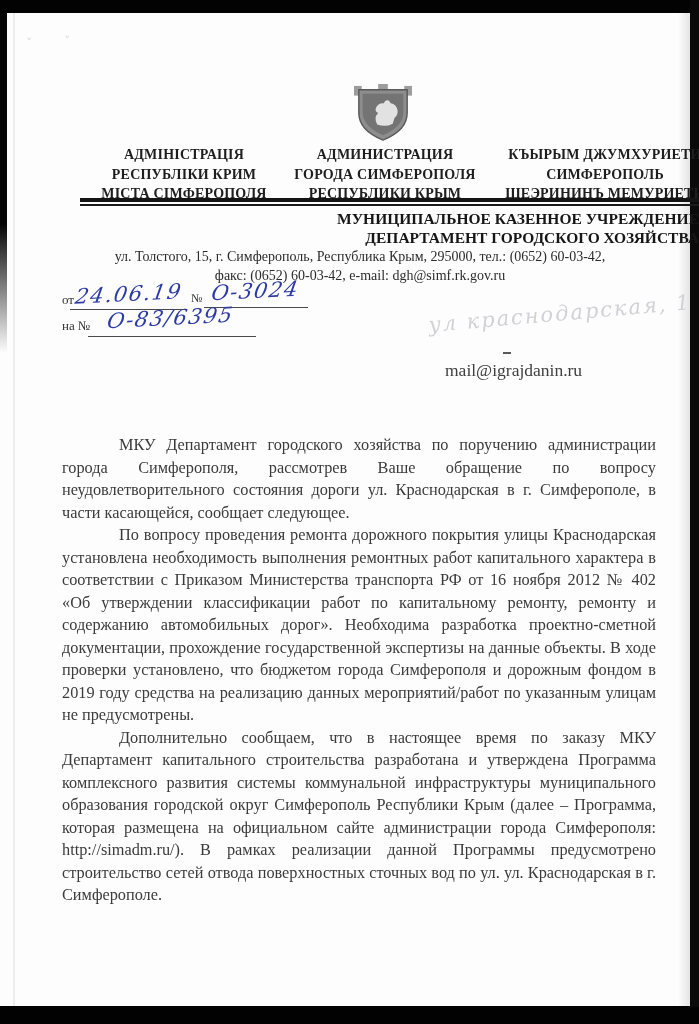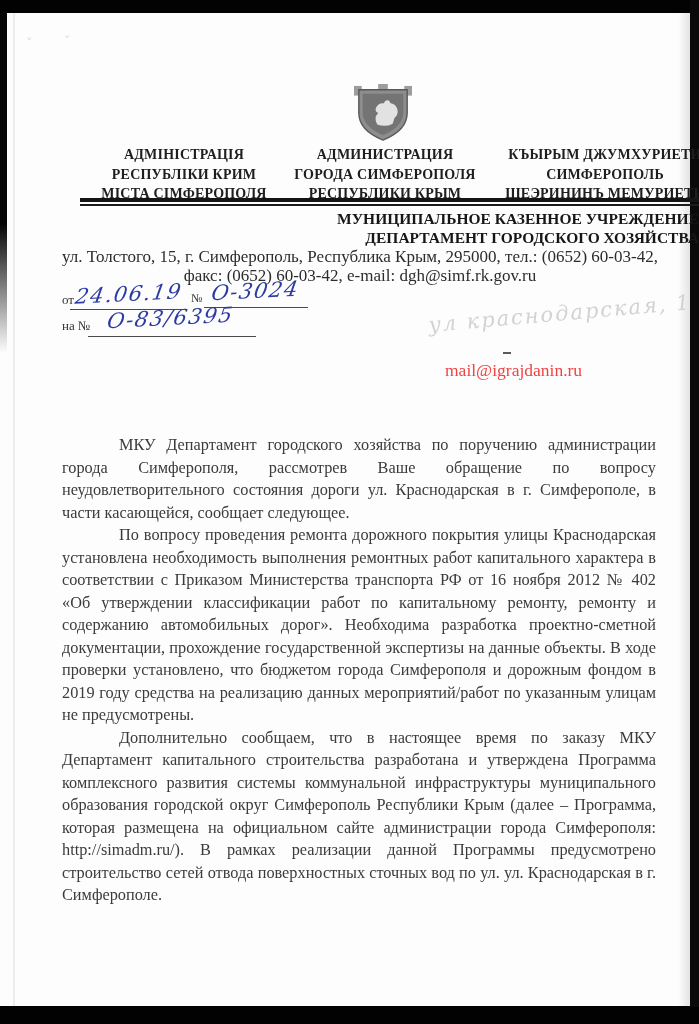--- a/index.html
+++ b/index.html
@@ -26,41 +26,41 @@
   .col-ua{left:86px;width:196px;}
   .col-ru{left:284px;width:202px;}
   .col-ct{left:488px;width:234px;}
   .rule{position:absolute;left:80px;top:198px;width:619px;}
   .rule-thick{height:4px;background:#141414;}
   .rule-thin{margin-top:2px;height:2px;background:#1b1b1b;}
   .org-name{position:absolute;left:80px;top:209px;width:619px;text-align:right;
     font-weight:bold;font-size:15.5px;line-height:19px;color:#161616;}
   .org-name span{display:block;}
   .address{position:absolute;left:40px;top:247px;width:640px;text-align:center;
-    font-size:17px;line-height:19px;color:#2c2c2c;}
+    font-size:14px;line-height:19px;color:#2c2c2c;}
   .address span{display:block;}
 
   
   .ref-label{position:absolute;font-size:13px;color:#333;}
   .hw{position:absolute;font-family:"DejaVu Serif","Liberation Serif",serif;font-style:italic;
     color:#2c3ba3;white-space:nowrap;transform:skewX(-12deg) rotate(-3deg);letter-spacing:1.5px;}
   .hw-date{left:76px;top:282px;font-size:21px;}
   .hw-num{left:212px;top:279px;font-size:21px;}
   .hw-reply{left:108px;top:306px;font-size:21px;}
   .uline{position:absolute;height:1px;background:#4a4a4a;}
   .ul-1{left:70px;top:309px;width:116px;}
   .ul-2{left:204px;top:307px;width:104px;}
   .ul-3{left:88px;top:336px;width:168px;}
   .lbl-ot{left:62px;top:292px;}
   .lbl-no{left:191px;top:291px;font-size:12px;}
   .lbl-na{left:62px;top:318px;}
   .pencil-note{position:absolute;left:428px;top:300px;width:300px;white-space:nowrap;
     font-family:"DejaVu Serif","Liberation Serif",serif;font-style:italic;
     color:#d2d2d6;font-size:21px;letter-spacing:2px;transform:rotate(-5deg);}
-  .email{position:absolute;left:445px;top:360px;font-size:17.5px;color:#ef4444;}
+  .email{position:absolute;left:445px;top:360px;font-size:17.5px;color:#404040;}
   .email-dash{position:absolute;left:503px;top:352px;width:8px;height:2px;background:#5a5a5a;}
 
   
   .body-text{position:absolute;left:62px;top:434px;width:594px;
     font-size:16.3px;line-height:22.5px;text-align:justify;color:#3b3b3b;}
   .body-text p{margin:0;text-indent:57px;}
 </style>
 </head>
 <body>
 

